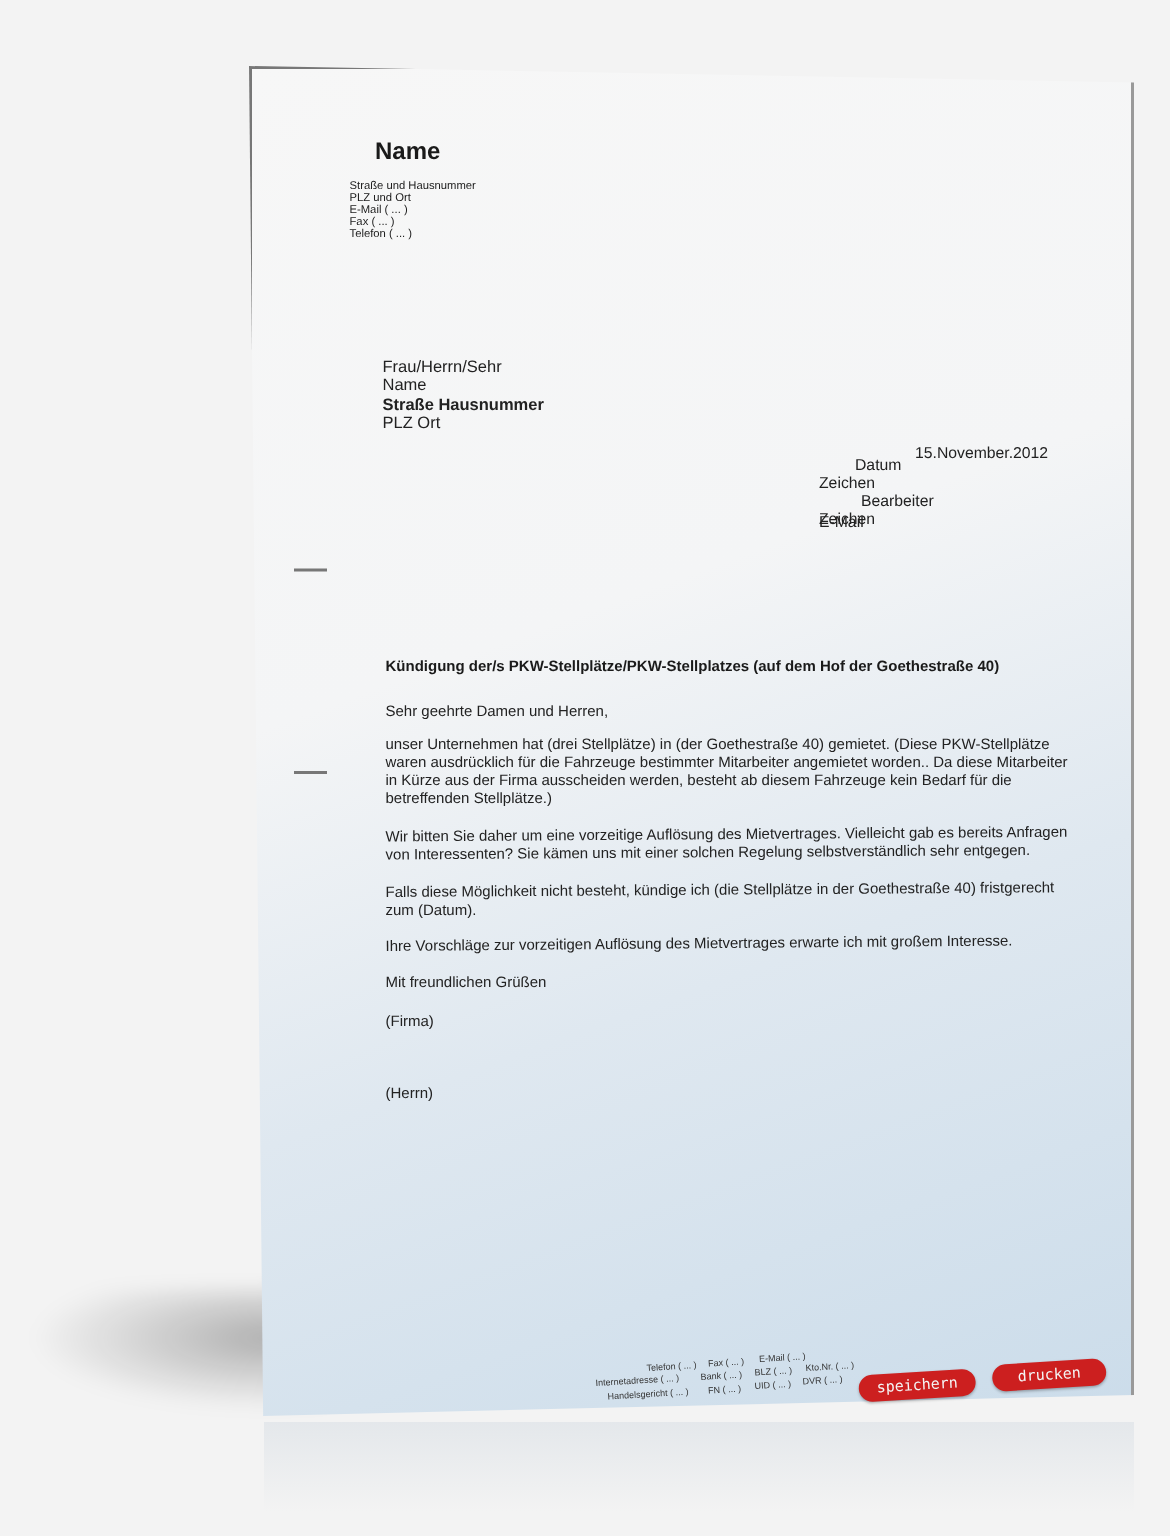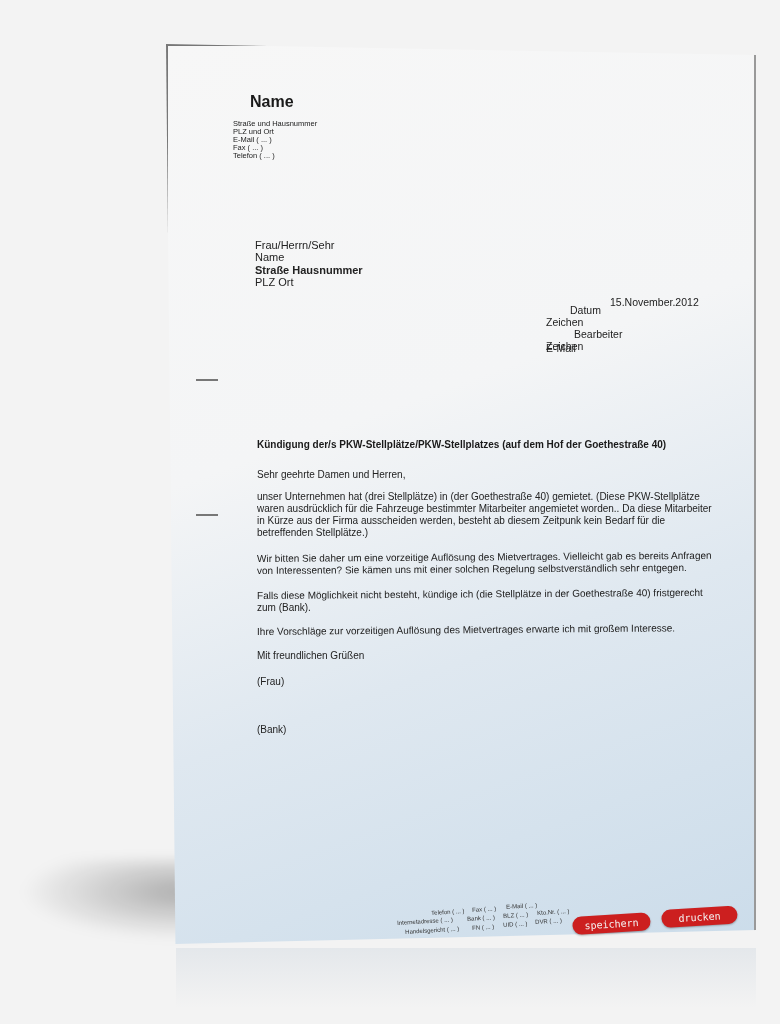--- a/index.html
+++ b/index.html
@@ -79,34 +79,34 @@
 <div class="t meta" style="left:546px;top:316px;text-align:center;">Zeichen</div>
 <div class="t meta" style="left:574px;top:328px;">Bearbeiter</div>
 <div class="t meta" style="left:546px;top:340px;">Zeichen</div>
 <div class="t meta" style="left:546px;top:342px;">E-Mail</div>
 
 <div class="t subject">Kündigung der/s PKW-Stellplätze/PKW-Stellplatzes (auf dem Hof der Goethestraße 40)</div>
 <div class="t body" style="top:469px;">Sehr geehrte Damen und Herren,</div>
 
 <div class="t body" style="top:491px;text-align:center;">unser Unternehmen hat (drei Stellplätze) in (der Goethestraße 40) gemietet. (Diese PKW-Stellplätze</div>
 <div class="t body" style="top:503px;">waren ausdrücklich für die Fahrzeuge bestimmter Mitarbeiter angemietet worden.. Da diese Mitarbeiter</div>
-<div class="t body" style="top:515px;">in Kürze aus der Firma ausscheiden werden, besteht ab diesem Zeitpunk kein Bedarf für die</div>
+<div class="t body" style="top:515px;">in Kürze aus der Firma ausscheiden werden, besteht ab diesem Fahrzeuge kein Bedarf für die</div>
 <div class="t body" style="top:527px;">betreffenden Stellplätze.)</div>
 
 <div class="t body" style="top:553px;transform:rotate(-0.4deg);transform-origin:0 0;">Wir bitten Sie daher um eine vorzeitige Auflösung des Mietvertrages. Vielleicht gab es bereits Anfragen</div>
 <div class="t body" style="top:565px;transform:rotate(-0.4deg);transform-origin:0 0;">von Interessenten? Sie kämen uns mit einer solchen Regelung selbstverständlich sehr entgegen.</div>
 
 <div class="t body" style="top:590px;transform:rotate(-0.4deg);transform-origin:0 0;">Falls diese Möglichkeit nicht besteht, kündige ich (die Stellplätze in der Goethestraße 40) fristgerecht</div>
-<div class="t body" style="top:602px;">zum (Bank).</div>
+<div class="t body" style="top:602px;">zum (Datum).</div>
 
 <div class="t body" style="top:626px;transform:rotate(-0.5deg);transform-origin:0 0;">Ihre Vorschläge zur vorzeitigen Auflösung des Mietvertrages erwarte ich mit großem Interesse.</div>
 
 <div class="t body" style="top:650px;text-align:center;">Mit freundlichen Grüßen</div>
-<div class="t body" style="top:676px;">(Frau)</div>
-<div class="t body" style="top:724px;">(Bank)</div>
+<div class="t body" style="top:676px;">(Firma)</div>
+<div class="t body" style="top:724px;">(Herrn)</div>
 
 <div class="footer-info" style="left:431px;top:910px;">Telefon ( ... )</div>
 <div class="footer-info" style="left:397px;top:920px;">Internetadresse ( ... )</div>
 <div class="footer-info" style="left:405px;top:929px;">Handelsgericht ( ... )</div>
 <div class="footer-info" style="left:472px;top:907px;">Fax ( ... )</div>
 <div class="footer-info" style="left:467px;top:916px;">Bank ( ... )</div>
 <div class="footer-info" style="left:472px;top:925px;">FN ( ... )</div>
 <div class="footer-info" style="left:506px;top:904px;">E-Mail ( ... )</div>
 <div class="footer-info" style="left:503px;top:913px;">BLZ ( ... )</div>
 <div class="footer-info" style="left:503px;top:922px;">UID ( ... )</div>

